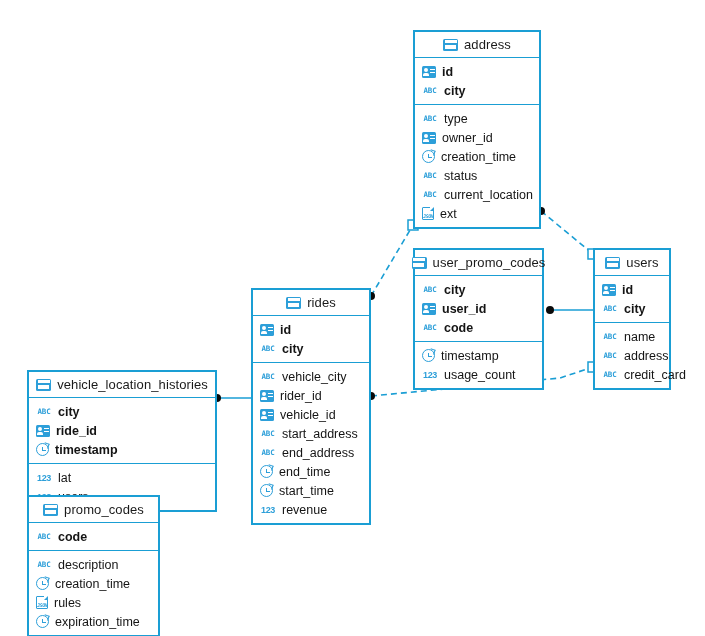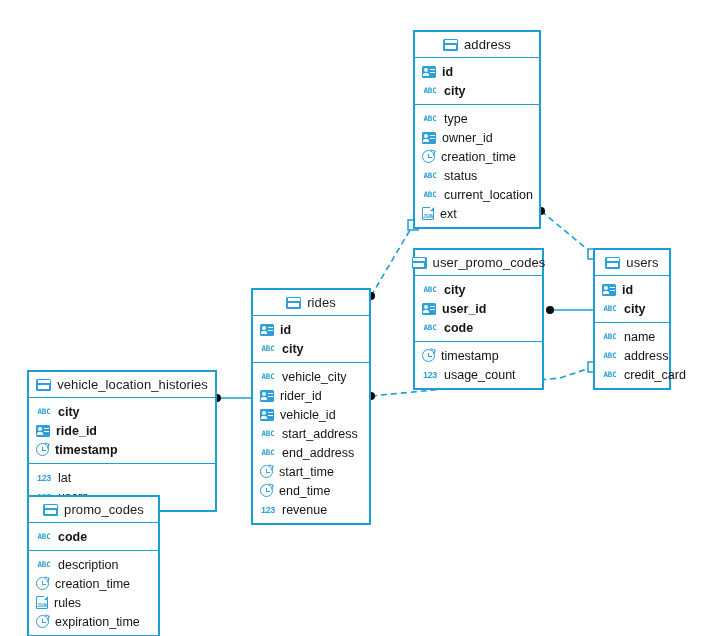--- a/index.html
+++ b/index.html
@@ -427,27 +427,27 @@
             <span class="col-name">start_address</span>
           </div>
           <div class="col">
             <span class="icon icon-abc">ABC</span>
             <span class="col-name">end_address</span>
           </div>
           <div class="col">
             <span class="icon icon-clock">
               <i></i>
             </span>
+            <span class="col-name">end_time</span>
+          </div>
+          <div class="col">
+            <span class="icon icon-clock">
+              <i></i>
+            </span>
             <span class="col-name">start_time</span>
-          </div>
-          <div class="col">
-            <span class="icon icon-clock">
-              <i></i>
-            </span>
-            <span class="col-name">end_time</span>
           </div>
           <div class="col">
             <span class="icon icon-num">123</span>
             <span class="col-name">revenue</span>
           </div>
         </div>
       </div>
       <div class="entity" style="left: 27px; top: 334px; width: 190px; margin-top: 36px;">
         <div class="entity-header">
           <span class="icon icon-table">

